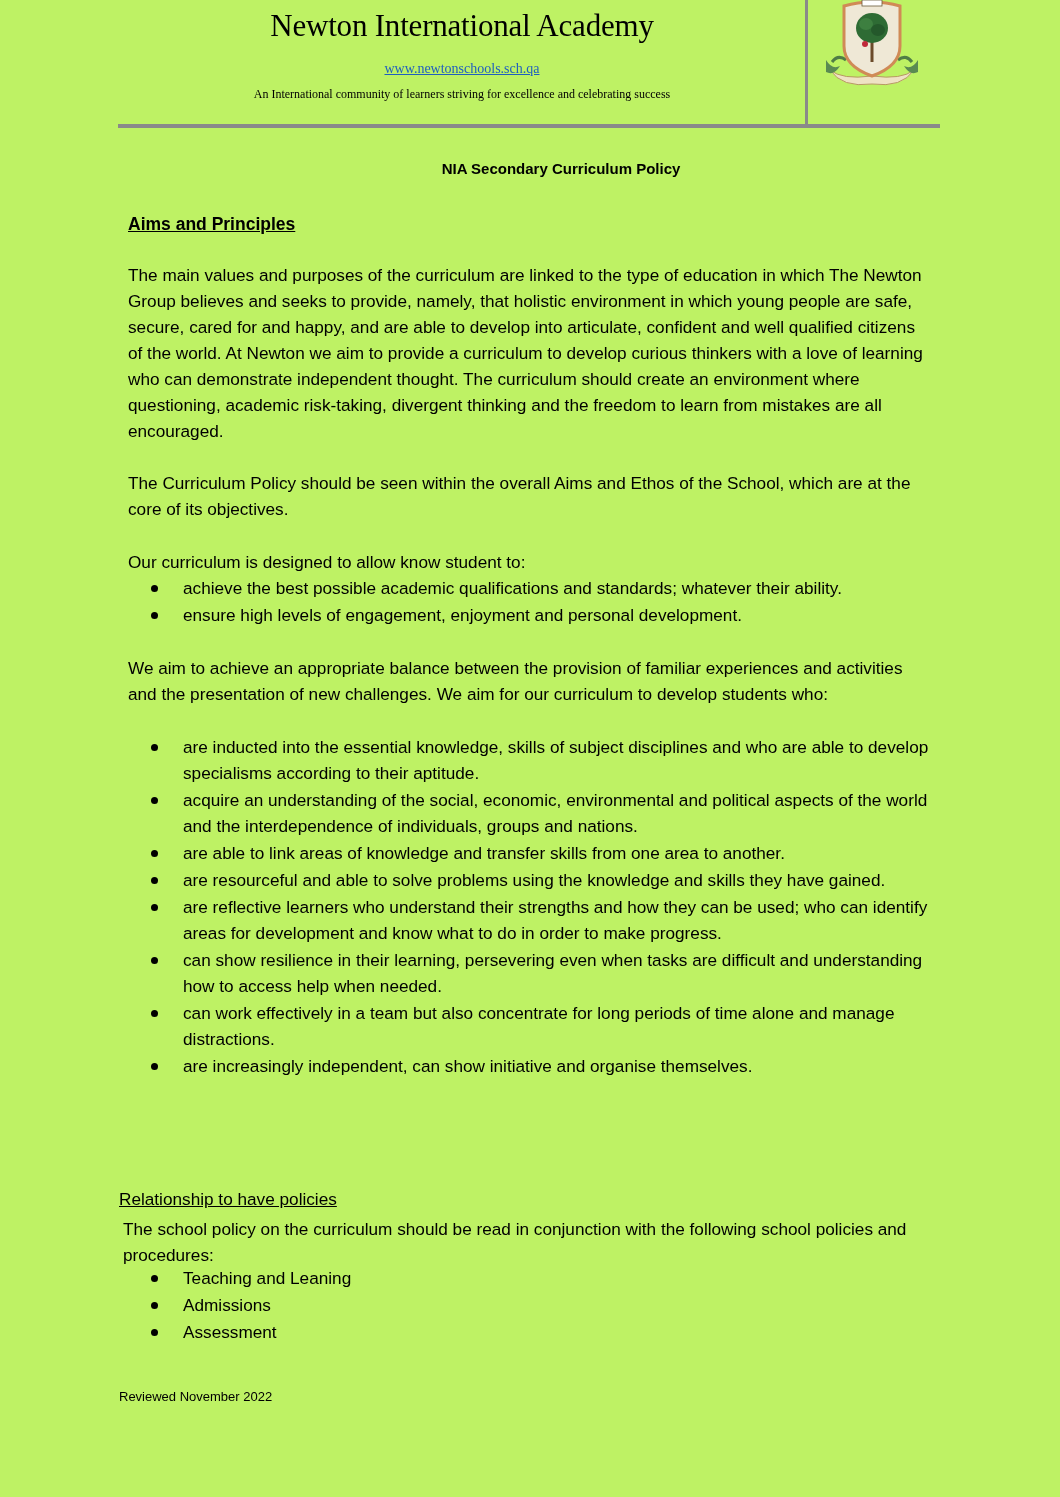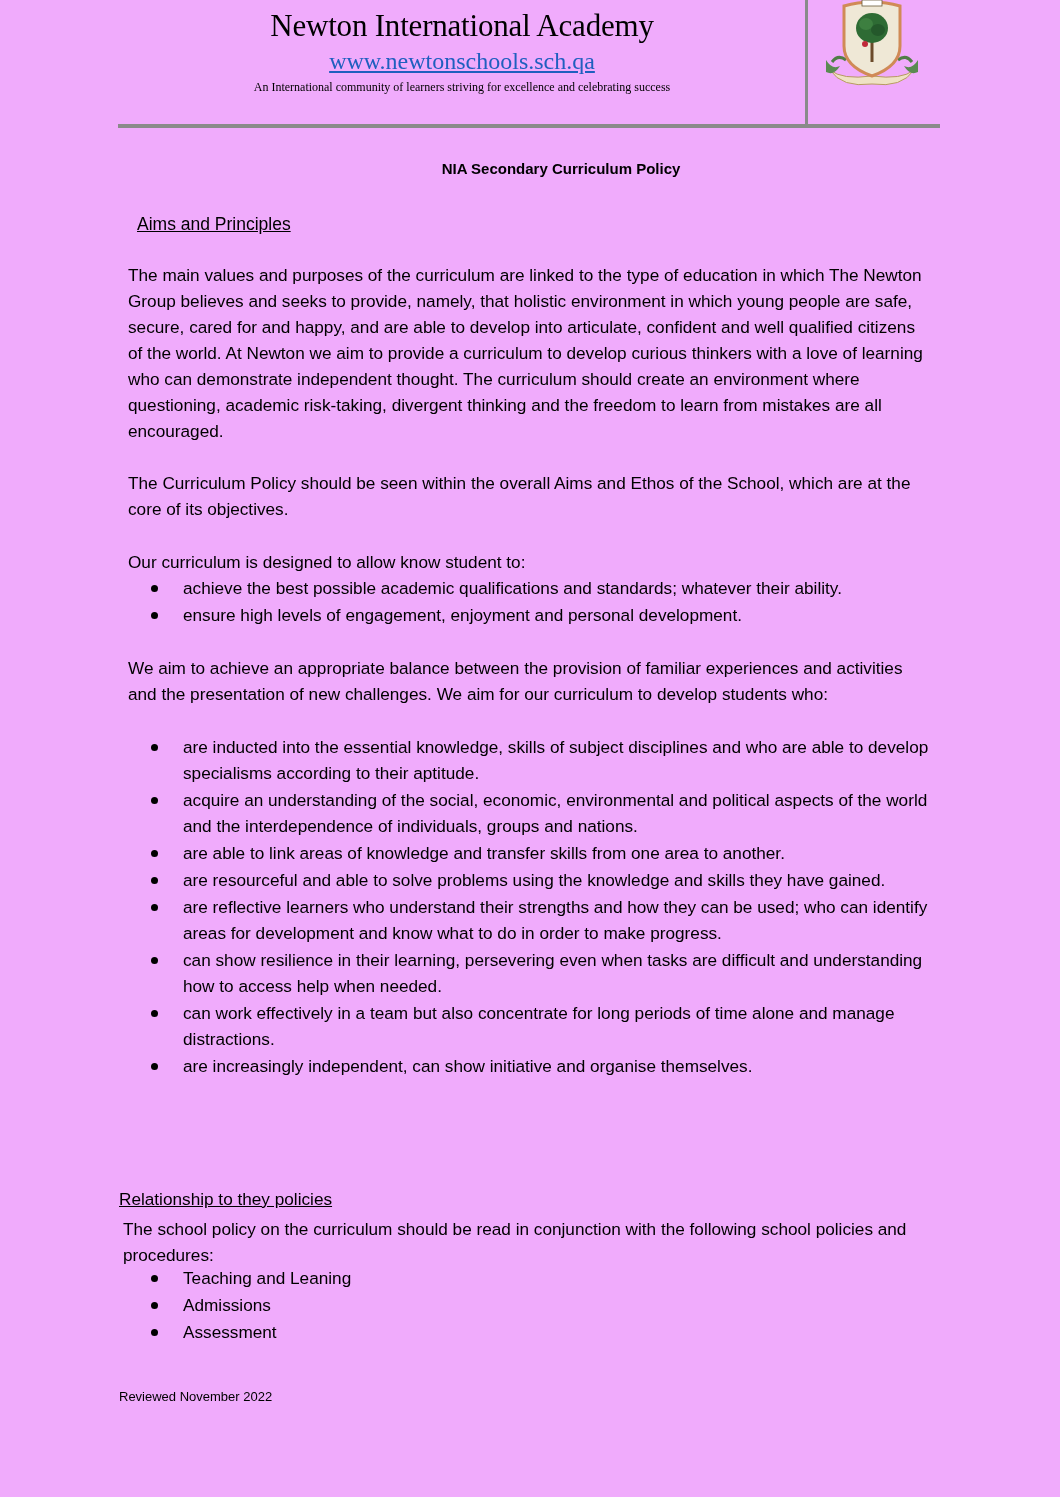--- a/index.html
+++ b/index.html
@@ -1,31 +1,31 @@
 <!DOCTYPE html>
 <html><head>
 <meta charset="utf-8">
 <style>
   html, body { margin: 0; padding: 0; background: #ffffff; }
   body { width: 1060px; height: 1497px; position: relative; overflow: hidden; color: #000; }
-  .page { position: absolute; left: 0; top: 0; width: 1060px; height: 1497px; background: #f0abfc; }
+  .page { position: absolute; left: 0; top: 0; width: 1060px; height: 1497px; background: #bef264; }
 
   
   .hdr-block { position: absolute; left: 118px; top: 0; width: 688px; height: 124px; text-align: center; font-family: "Liberation Serif", serif; }
   .hdr-title { font-size: 31px; line-height: 36px; margin-top: 8px; letter-spacing: -0.2px; }
-  .hdr-url { font-size: 24px; line-height: 22px; color: #1f5fbf; text-decoration: underline; display: inline-block; margin-top: 6px; }
+  .hdr-url { font-size: 14px; line-height: 22px; color: #1f5fbf; text-decoration: underline; display: inline-block; margin-top: 14px; }
   .hdr-tag { font-size: 12px; line-height: 26px; margin-top: 1px; }
   .hdr-vrule { position: absolute; left: 805px; top: 0; width: 3px; height: 126px; background: #8a8a8a; }
   .hdr-hrule { position: absolute; left: 118px; top: 124px; width: 822px; height: 4px; background: #8a8a8a; }
   .crest { position: absolute; left: 822px; top: 0; width: 100px; height: 94px; }
 
   
   .doc { font-family: "Liberation Sans", sans-serif; font-size: 17.2px; line-height: 26px; }
   .title { position: absolute; left: 0; width: 1048px; top: 156px; text-align: center; font-weight: bold; font-size: 15px; line-height: 26px; font-family: "Liberation Sans", sans-serif; margin-left: 37px; }
-  .h-aims { position: absolute; left: 128px; top: 211px; font-weight: normal; text-decoration: underline; font-size: 17.5px; margin-left: 9px; }
+  .h-aims { position: absolute; left: 128px; top: 211px; font-weight: bold; text-decoration: underline; font-size: 17.5px; }
   .para { position: absolute; left: 128px; width: 800px; margin: 0; }
   .p1 { top: 262px; }
   .p2 { top: 470px; }
   .p3 { top: 549px; }
   .p4 { top: 655px; width: 780px; }
   ul.bul { position: absolute; left: 128px; width: 810px; margin: 0; padding: 0; list-style: none; }
   ul.bul li { position: relative; padding-left: 55px; margin: 0 0 1px 0; }
   ul.bul li .dot { position: absolute; left: 23px; top: 10px; width: 7px; height: 7px; border-radius: 50%; background: #000; }
   .b1 { top: 575px; }
   .b2 { top: 734px; width: 790px; }
@@ -87,21 +87,21 @@
       <li><span class="dot"></span><span>are inducted into the essential knowledge, skills of subject disciplines and who are able to develop specialisms according to their aptitude.</span></li>
       <li><span class="dot"></span><span>acquire an understanding of the social, economic, environmental and political aspects of the world and the interdependence of individuals, groups and nations.</span></li>
       <li><span class="dot"></span><span>are able to link areas of knowledge and transfer skills from one area to another.</span></li>
       <li><span class="dot"></span><span>are resourceful and able to solve problems using the knowledge and skills they have gained.</span></li>
       <li><span class="dot"></span><span>are reflective learners who understand their strengths and how they can be used; who can identify areas for development and know what to do in order to make progress.</span></li>
       <li><span class="dot"></span><span>can show resilience in their learning, persevering even when tasks are difficult and understanding how to access help when needed.</span></li>
       <li><span class="dot"></span><span>can work effectively in a team but also concentrate for long periods of time alone and manage distractions.</span></li>
       <li><span class="dot"></span><span>are increasingly independent, can show initiative and organise themselves.</span></li>
     </ul>
 
-    <div class="h-rel">Relationship to they policies</div>
+    <div class="h-rel">Relationship to have policies</div>
     <p class="p5">The school policy on the curriculum should be read in conjunction with the following school policies and procedures:</p>
 
     <ul class="bul b3">
       <li><span class="dot"></span><span>Teaching and Leaning</span></li>
       <li><span class="dot"></span><span>Admissions</span></li>
       <li><span class="dot"></span><span>Assessment</span></li>
     </ul>
   </div>
 
   <div class="footer">Reviewed November 2022</div>

